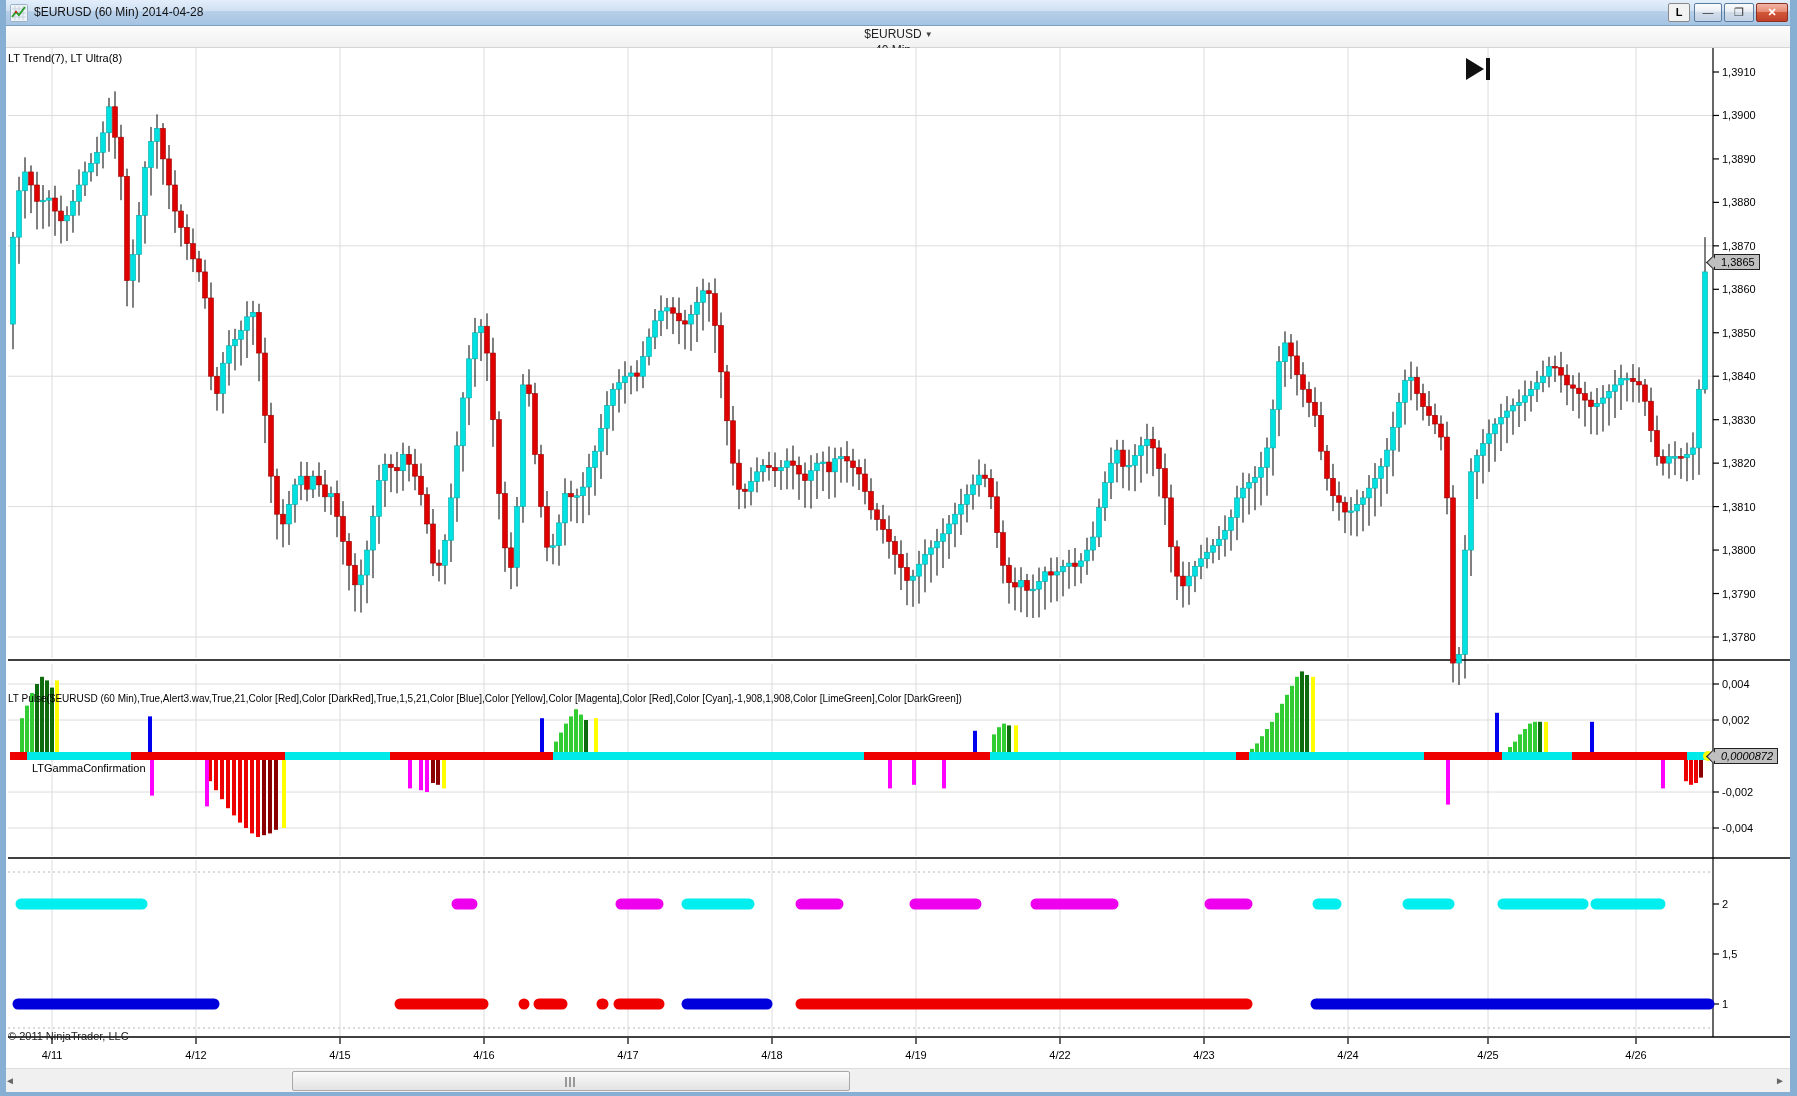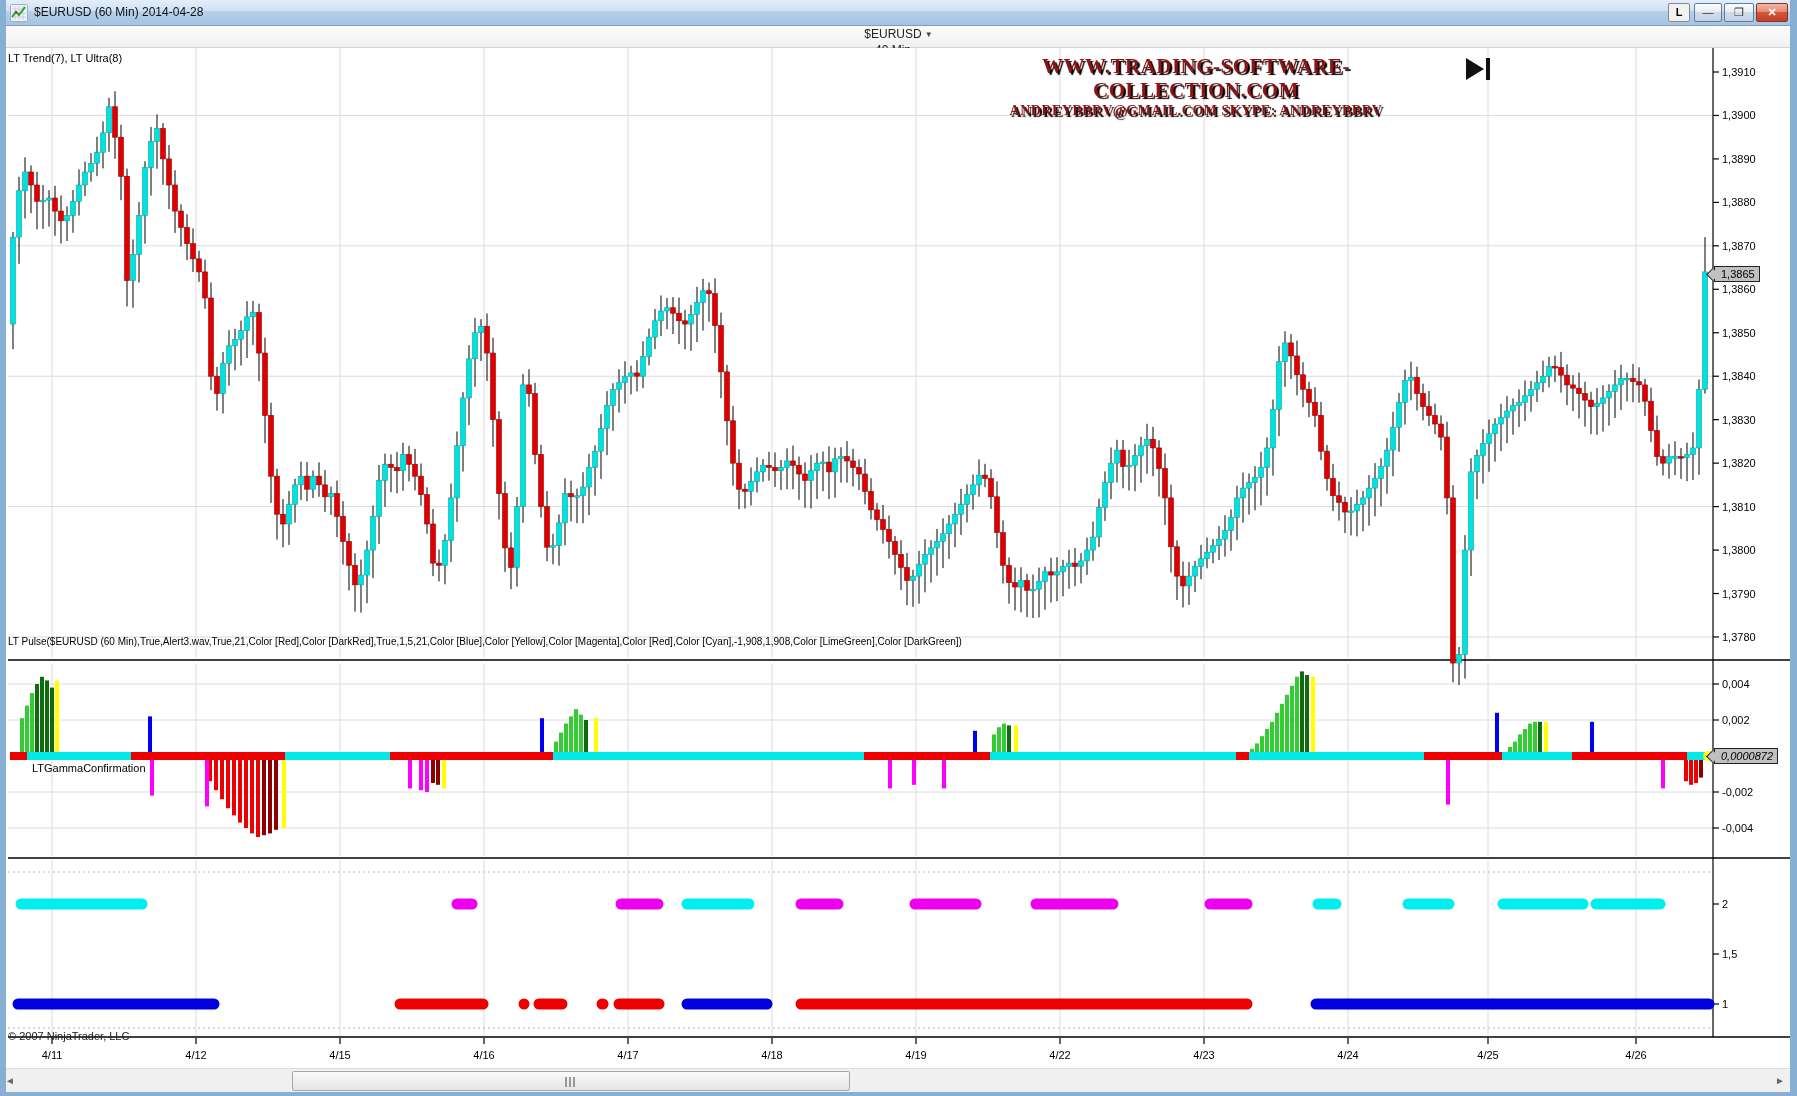--- a/index.html
+++ b/index.html
@@ -997,38 +997,34 @@
         <line x1="524" y1="956" x2="524" y2="956" stroke="#ee0000" stroke-width="11" stroke-linecap="round"></line>
         <line x1="539" y1="956" x2="562" y2="956" stroke="#ee0000" stroke-width="11" stroke-linecap="round"></line>
         <line x1="602" y1="956" x2="603" y2="956" stroke="#ee0000" stroke-width="11" stroke-linecap="round"></line>
         <line x1="619" y1="956" x2="659" y2="956" stroke="#ee0000" stroke-width="11" stroke-linecap="round"></line>
         <line x1="687" y1="956" x2="767" y2="956" stroke="#0000dd" stroke-width="11" stroke-linecap="round"></line>
         <line x1="801" y1="956" x2="1247" y2="956" stroke="#ee0000" stroke-width="11" stroke-linecap="round"></line>
         <line x1="1316" y1="956" x2="1709" y2="956" stroke="#0000dd" stroke-width="11" stroke-linecap="round"></line>
       </svg>
 
     <div class="pane-label" style="left:8px;top:4px;">LT Trend(7), LT Ultra(8)</div>
-    <div class="pane-label" id="pulse-label" style="left:8px;top:588px;">LT Pulse($EURUSD (60 Min),True,Alert3.wav,True,21,Color [Red],Color [DarkRed],True,1,5,21,Color [Blue],Color [Yellow],Color [Magenta],Color [Red],Color [Cyan],-1,908,1,908,Color [LimeGreen],Color [DarkGreen])</div>
+    <div class="pane-label" id="pulse-label" style="left:8px;top:645px;">LT Pulse($EURUSD (60 Min),True,Alert3.wav,True,21,Color [Red],Color [DarkRed],True,1,5,21,Color [Blue],Color [Yellow],Color [Magenta],Color [Red],Color [Cyan],-1,908,1,908,Color [LimeGreen],Color [DarkGreen])</div>
     <div class="pane-label" style="left:8px;top:714px;padding-left:24px;">LTGammaConfirmation</div>
 
-    <div id="watermark">
-      <div id="wm1">WWW.TRADING-SOFTWARE-COLLECTION.COM</div>
-      <div id="wm2">ANDREYBBRV@GMAIL.COM   SKYPE: ANDREYBBRV</div>
-    </div>
     <div id="replay-icon">
       <svg width="30" height="26">
           <polygon points="2,2 20,13 2,24" fill="#111"></polygon>
           <rect x="22" y="2" width="4" height="22" fill="#111"></rect>
         </svg>
     </div>
 
-    <div class="axis-tag" style="top:218px;">1,3865</div>
+    <div class="axis-tag" style="top:206px;">1,3865</div>
     <div class="axis-tag" style="top:700px;font-style:italic;">0,0000872</div>
 
-    <div id="copyright">© 2007 NinjaTrader, LLC</div>
+    <div id="copyright">© 2011 NinjaTrader, LLC</div>
   </div>
 
   <div id="hscroll">
     <div class="scroll-arrow" id="scroll-left">◄</div>
     <div id="scroll-thumb">
         <div class="thumb-grip"></div>
       </div>
     <div class="scroll-arrow" id="scroll-right">►</div>
   </div>
 </div>

